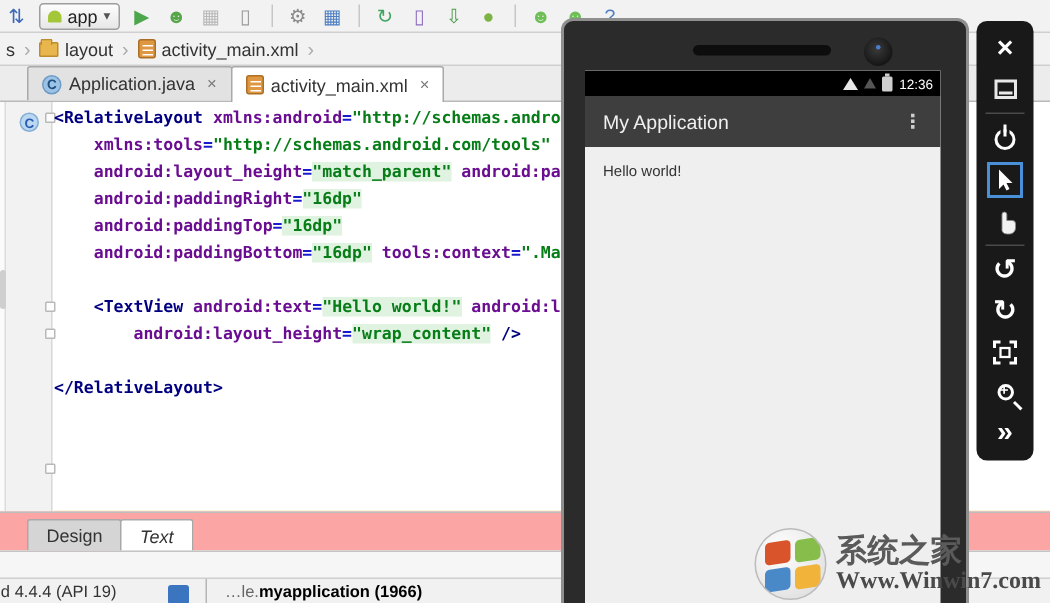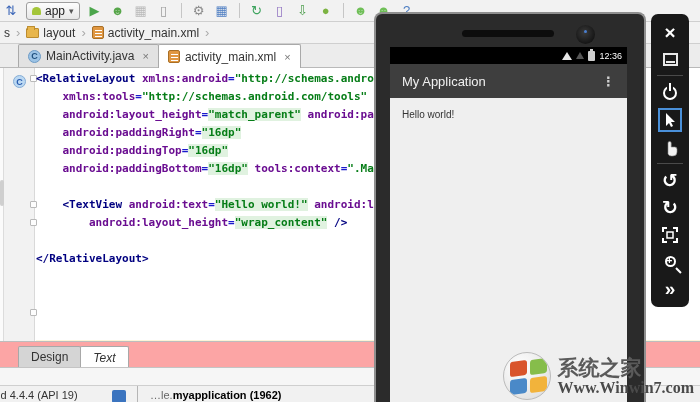--- a/index.html
+++ b/index.html
@@ -162,21 +162,21 @@
       <span class="bc-item">
         <span class="ic-xml"></span>
         <span>activity_main.xml</span>
       </span>
       <span class="bc-chev">›</span>
     </div>
 
   <div class="tabbar" id="tabbar">
       <div class="etab">
         <span class="ic-class">C</span>
-        <span>MainActivity.java</span>
+        <span>Application.java</span>
         <span class="close">×</span>
       </div>
       <div class="etab active">
         <span class="ic-xml"></span>
         <span>activity_main.xml</span>
         <span class="close">×</span>
       </div>
     </div>
 
   <div class="editor">
@@ -201,21 +201,21 @@
     <div class="btab active">
         <span>Text</span>
       </div>
   </div>
   <div class="mid-strip"></div>
 
   <div class="run-row">
     <div class="run-device">android 4.4.4 (API 19)</div>
     <div class="run-device-icon"></div>
     <div class="run-divider"></div>
-    <div class="run-proc"><span>…le.</span><b>myapplication (1962)</b></div>
+    <div class="run-proc"><span>…le.</span><b>myapplication (1966)</b></div>
   </div>
 
   <div class="emu">
     <div class="emu-speaker"></div>
     <div class="emu-camera"></div>
     <div class="screen">
       <div class="statusbar">
         <span class="wifi"></span>
         <span class="signal"></span>
         <span class="battery"></span>

